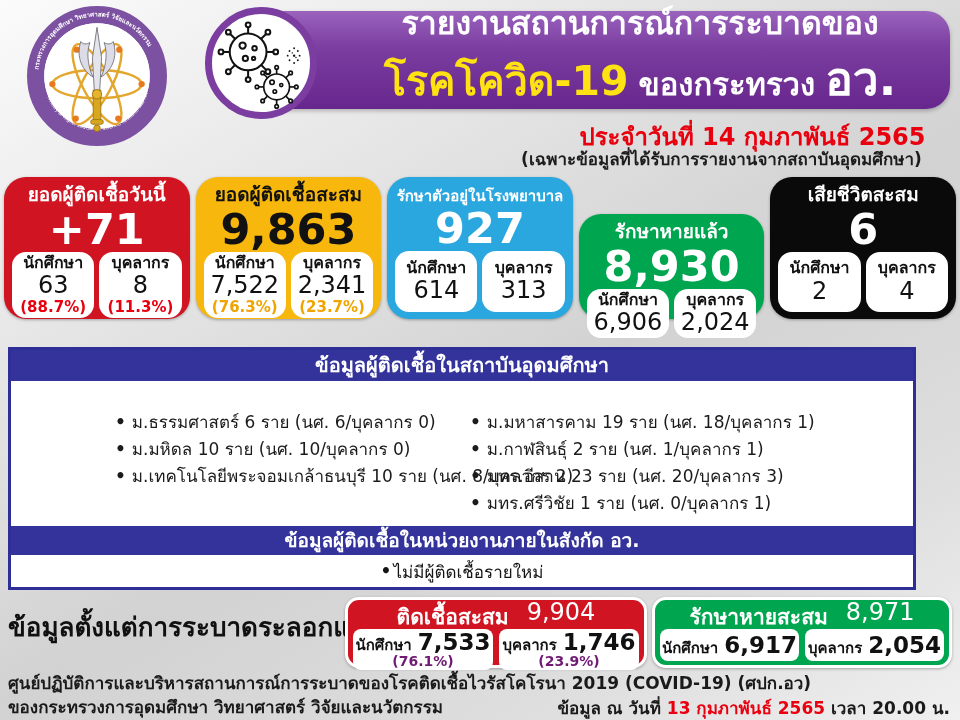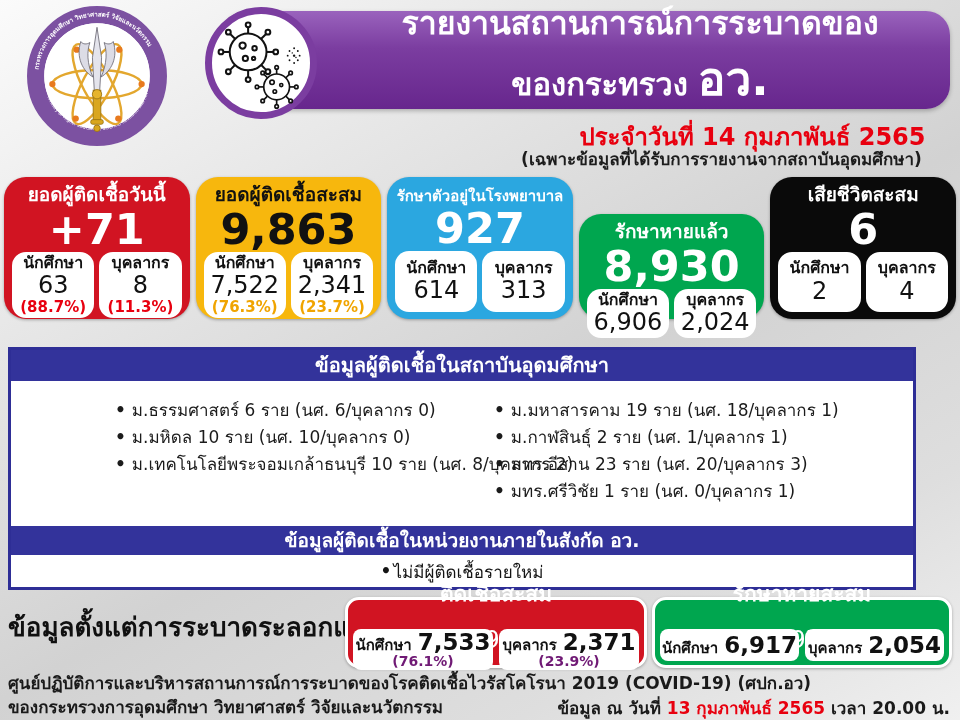--- a/index.html
+++ b/index.html
@@ -55,39 +55,39 @@
   .sub-pct { font-weight:bold; font-size:15px; line-height:1.1; white-space:nowrap; }
   .sub-pct:empty { display:none; }
   .c-red .sub-pct { color:#e8000f; }
   .c-yellow .sub-pct { color:#f0a400; }
 
   
   .uni-box { position:absolute; left:8px; top:347px; width:908px; height:243px;
     background:#fff; border:3px solid #2e2e96; display:flex; flex-direction:column; }
   .bar { background:#33339b; color:#fff; font-weight:bold; text-align:center; }
   .uni-header { height:31px; line-height:31px; font-size:20px; }
-  .uni-cols { flex:1; display:flex; padding-top:16px;gap:24px; }
+  .uni-cols { flex:1; display:flex; padding-top:28px; }
   .uni-col { width:50%; }
   .uni-col.left { padding-left:104px; }
   .uni-col.right { padding-left:8px; }
   .uni-col li { list-style:none; font-size:17px; color:#1b1b1b; line-height:27px; white-space:nowrap; }
   .uni-col li::before, .agency-item span.bullet { content:""; }
   .uni-col li::before { content:"• "; font-weight:bold; }
   .agency-header { height:29px; line-height:29px; font-size:19px; }
   .agency-item { height:32px; display:flex; align-items:center; justify-content:center;
     font-size:17px; color:#141414; }
   .agency-item::before { content:"• "; font-weight:bold; margin-right:2px; }
 
   
   .firstwave-label { position:absolute; left:8px; top:606px; font-size:26px; font-weight:bold; color:#101010; white-space:nowrap; }
   .pill { position:absolute; top:597px; height:71px; border:3px solid #fff; border-radius:14px;
     display:flex; flex-direction:column; box-shadow:0 1px 3px rgba(0,0,0,.3); }
   .pill.red { left:345px; width:302px; background:#d11422; }
   .pill.green { left:652px; width:300px; background:#00a64f; }
-  .pill-head { display:flex; justify-content:center; align-items:center; gap:18px; color:#fff; height:29px;flex-direction:column; }
+  .pill-head { display:flex; justify-content:center; align-items:flex-start; gap:18px; color:#fff; height:29px; }
   .pill-title { font-weight:bold; font-size:21px; }
   .pill-value { font-weight:normal; font-size:24px; line-height:1; }
   .psubs { flex:1; display:flex; gap:6px; padding:0 5px 4px; }
   .psub { flex:1; background:#fff; border-radius:8px; display:flex; flex-direction:column;
     align-items:center; justify-content:center; line-height:1.05; padding:1px 0; }
   .psub-line { display:flex; align-items:baseline; gap:6px; }
   .psub-label { font-weight:bold; font-size:15px; color:#111; }
   .psub-value { font-weight:bold; font-size:23px; color:#111; }
   .psub-pct { font-weight:bold; font-size:14px; color:#701a75; }
   .psub-pct:empty { display:none; }
@@ -137,20 +137,21 @@
       <rect x="66.2" y="84" width="7.6" height="33" fill="#d9a61f" stroke="#96700f" stroke-width="0.8"></rect>
       <circle cx="70" cy="88" r="4.6" fill="#e6b42c" stroke="#96700f" stroke-width="0.8"></circle>
       <rect x="63.8" y="113" width="12.4" height="4.6" rx="2" fill="#d9a61f" stroke="#96700f" stroke-width="0.8"></rect>
       <circle cx="70" cy="121.5" r="3.2" fill="#d9a61f" stroke="#96700f" stroke-width="0.8"></circle>
     </g>
   </svg>
 
   <div class="banner">
     <div class="banner-line1">รายงานสถานการณ์การระบาดของ</div>
     <div class="banner-line2">
+      <span class="banner-disease">โรคโควิด-19</span>
       <span class="banner-rest">ของกระทรวง</span>
       <span class="banner-ministry">อว.</span>
     </div>
   </div>
 
   <div class="virus-badge">
     <svg viewBox="0 0 100 100">
       <g stroke="#111" stroke-width="2.2" fill="#fff">
         <g>
           <line x1="36" y1="18" x2="36" y2="10"></line>
@@ -336,21 +337,21 @@
       <div class="psub">
         <div class="psub-line">
           <span class="psub-label">นักศึกษา</span>
           <span class="psub-value">7,533</span>
         </div>
         <div class="psub-pct">(76.1%)</div>
       </div>
       <div class="psub">
         <div class="psub-line">
           <span class="psub-label">บุคลากร</span>
-          <span class="psub-value">2,371</span>
+          <span class="psub-value">1,746</span>
         </div>
         <div class="psub-pct">(23.9%)</div>
       </div>
     </div>
   </div>
 
   <div class="pill green">
     <div class="pill-head">
       <span class="pill-title">รักษาหายสะสม</span>
       <span class="pill-value">8,971</span>

